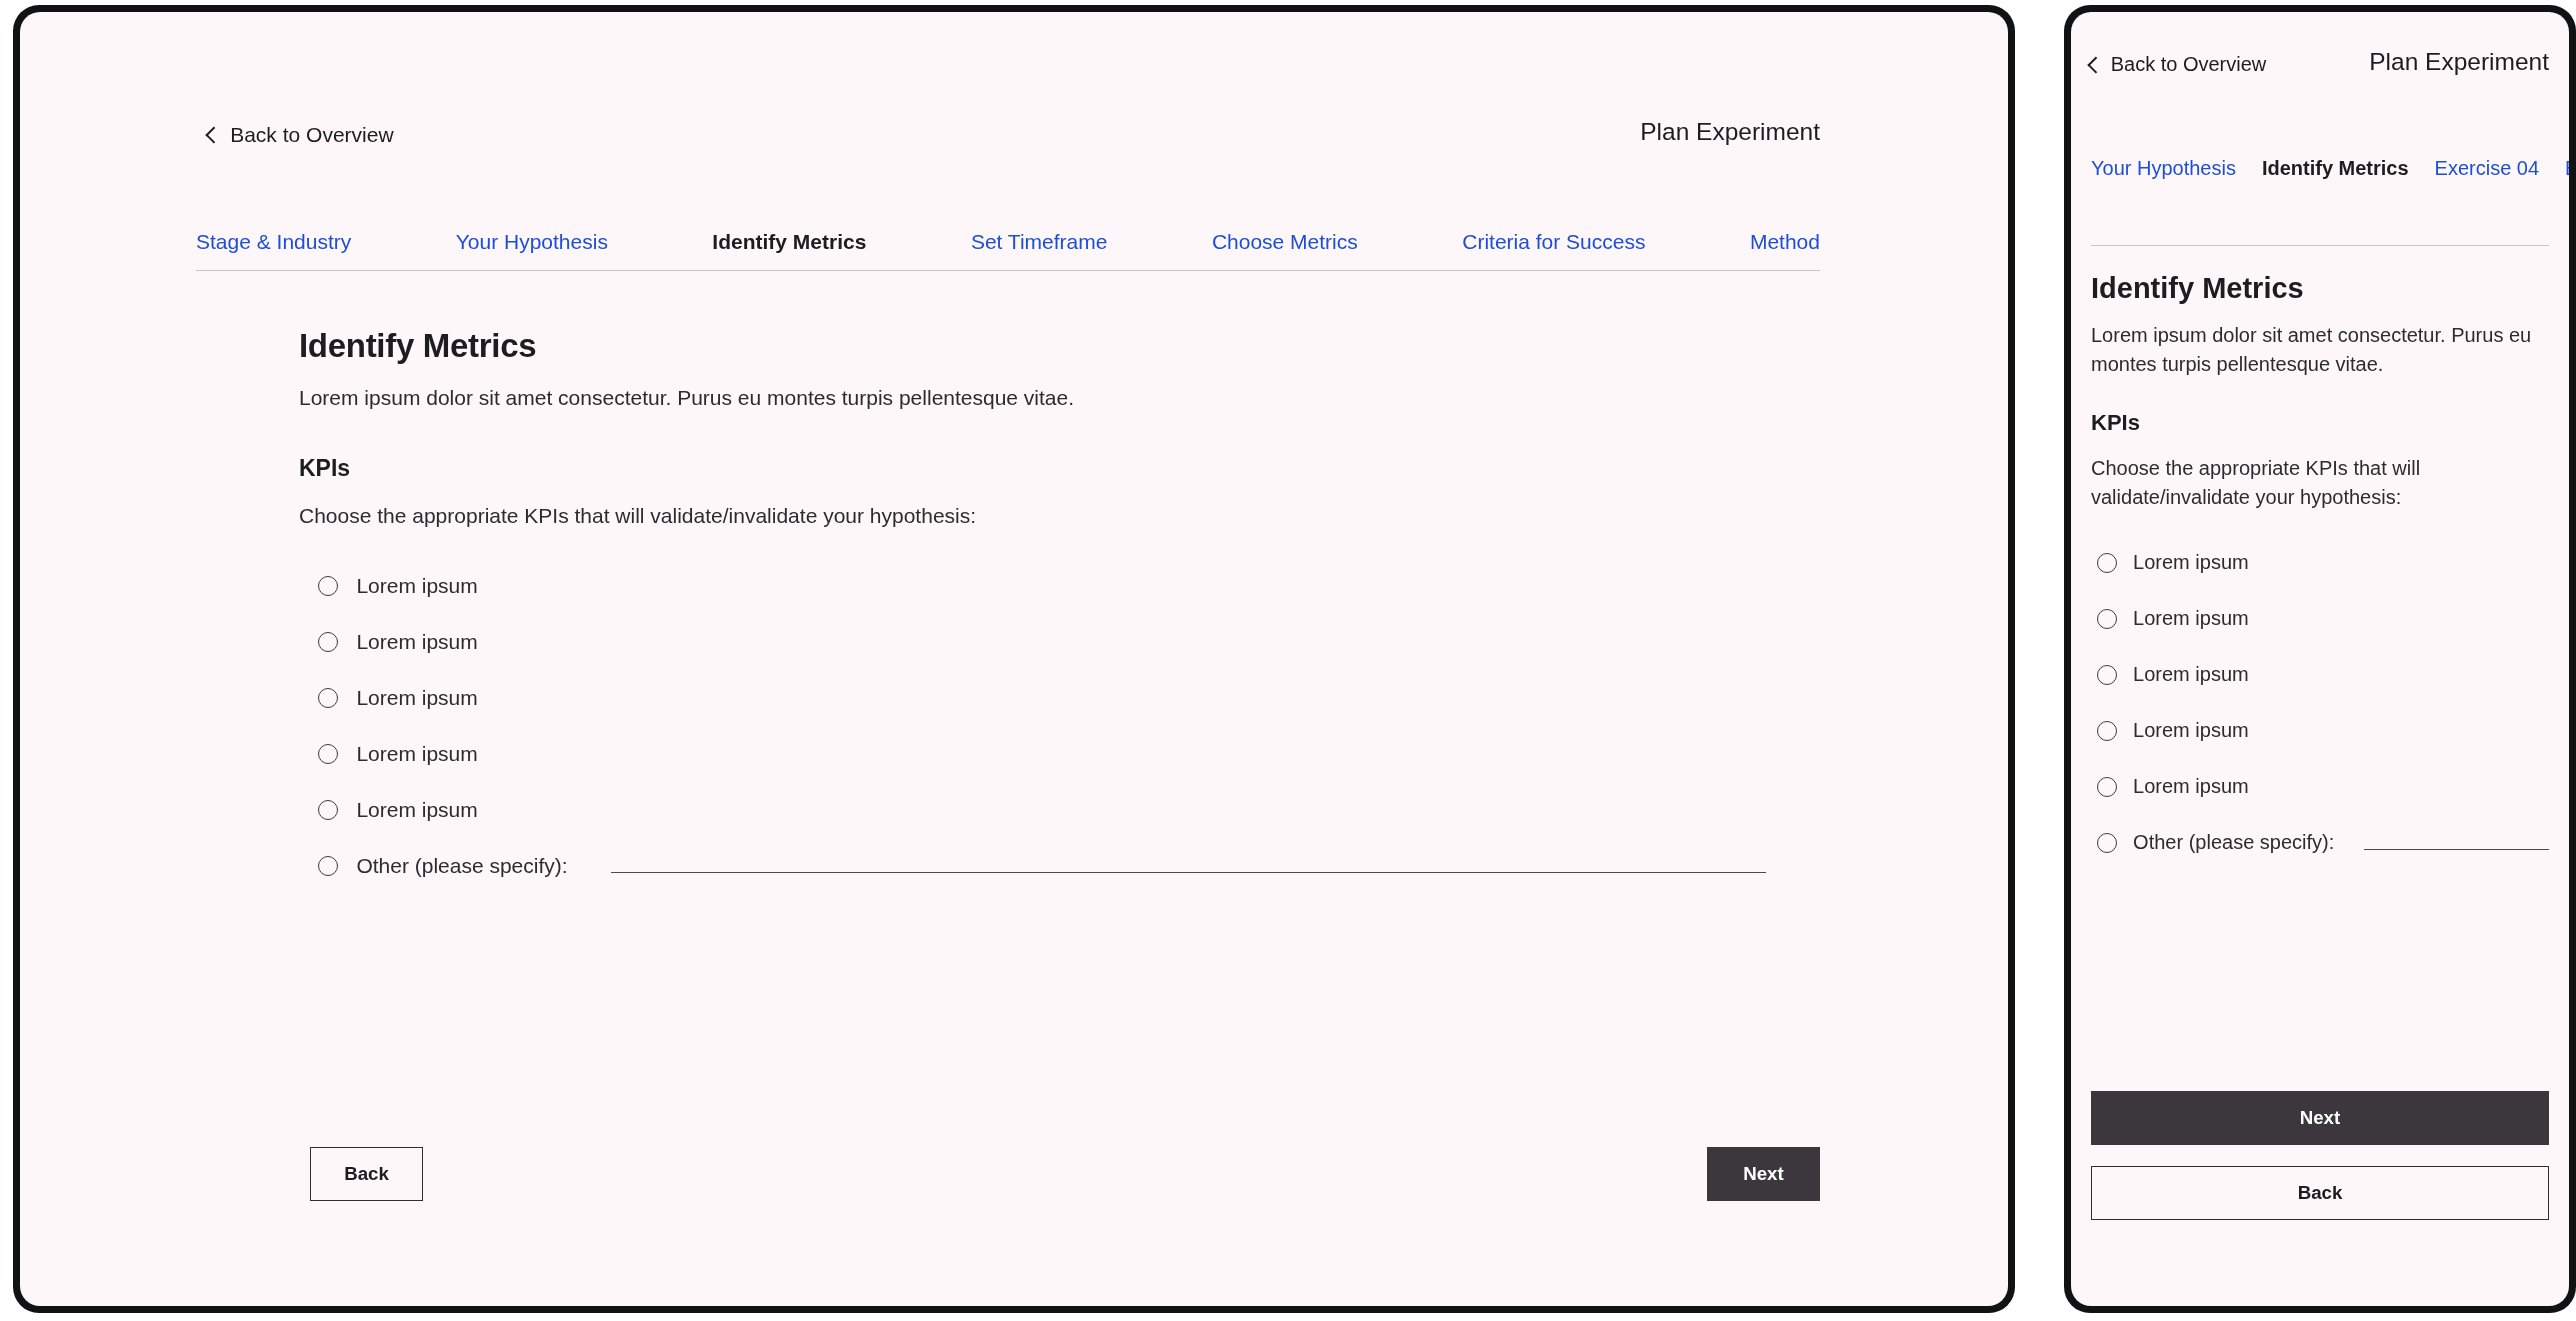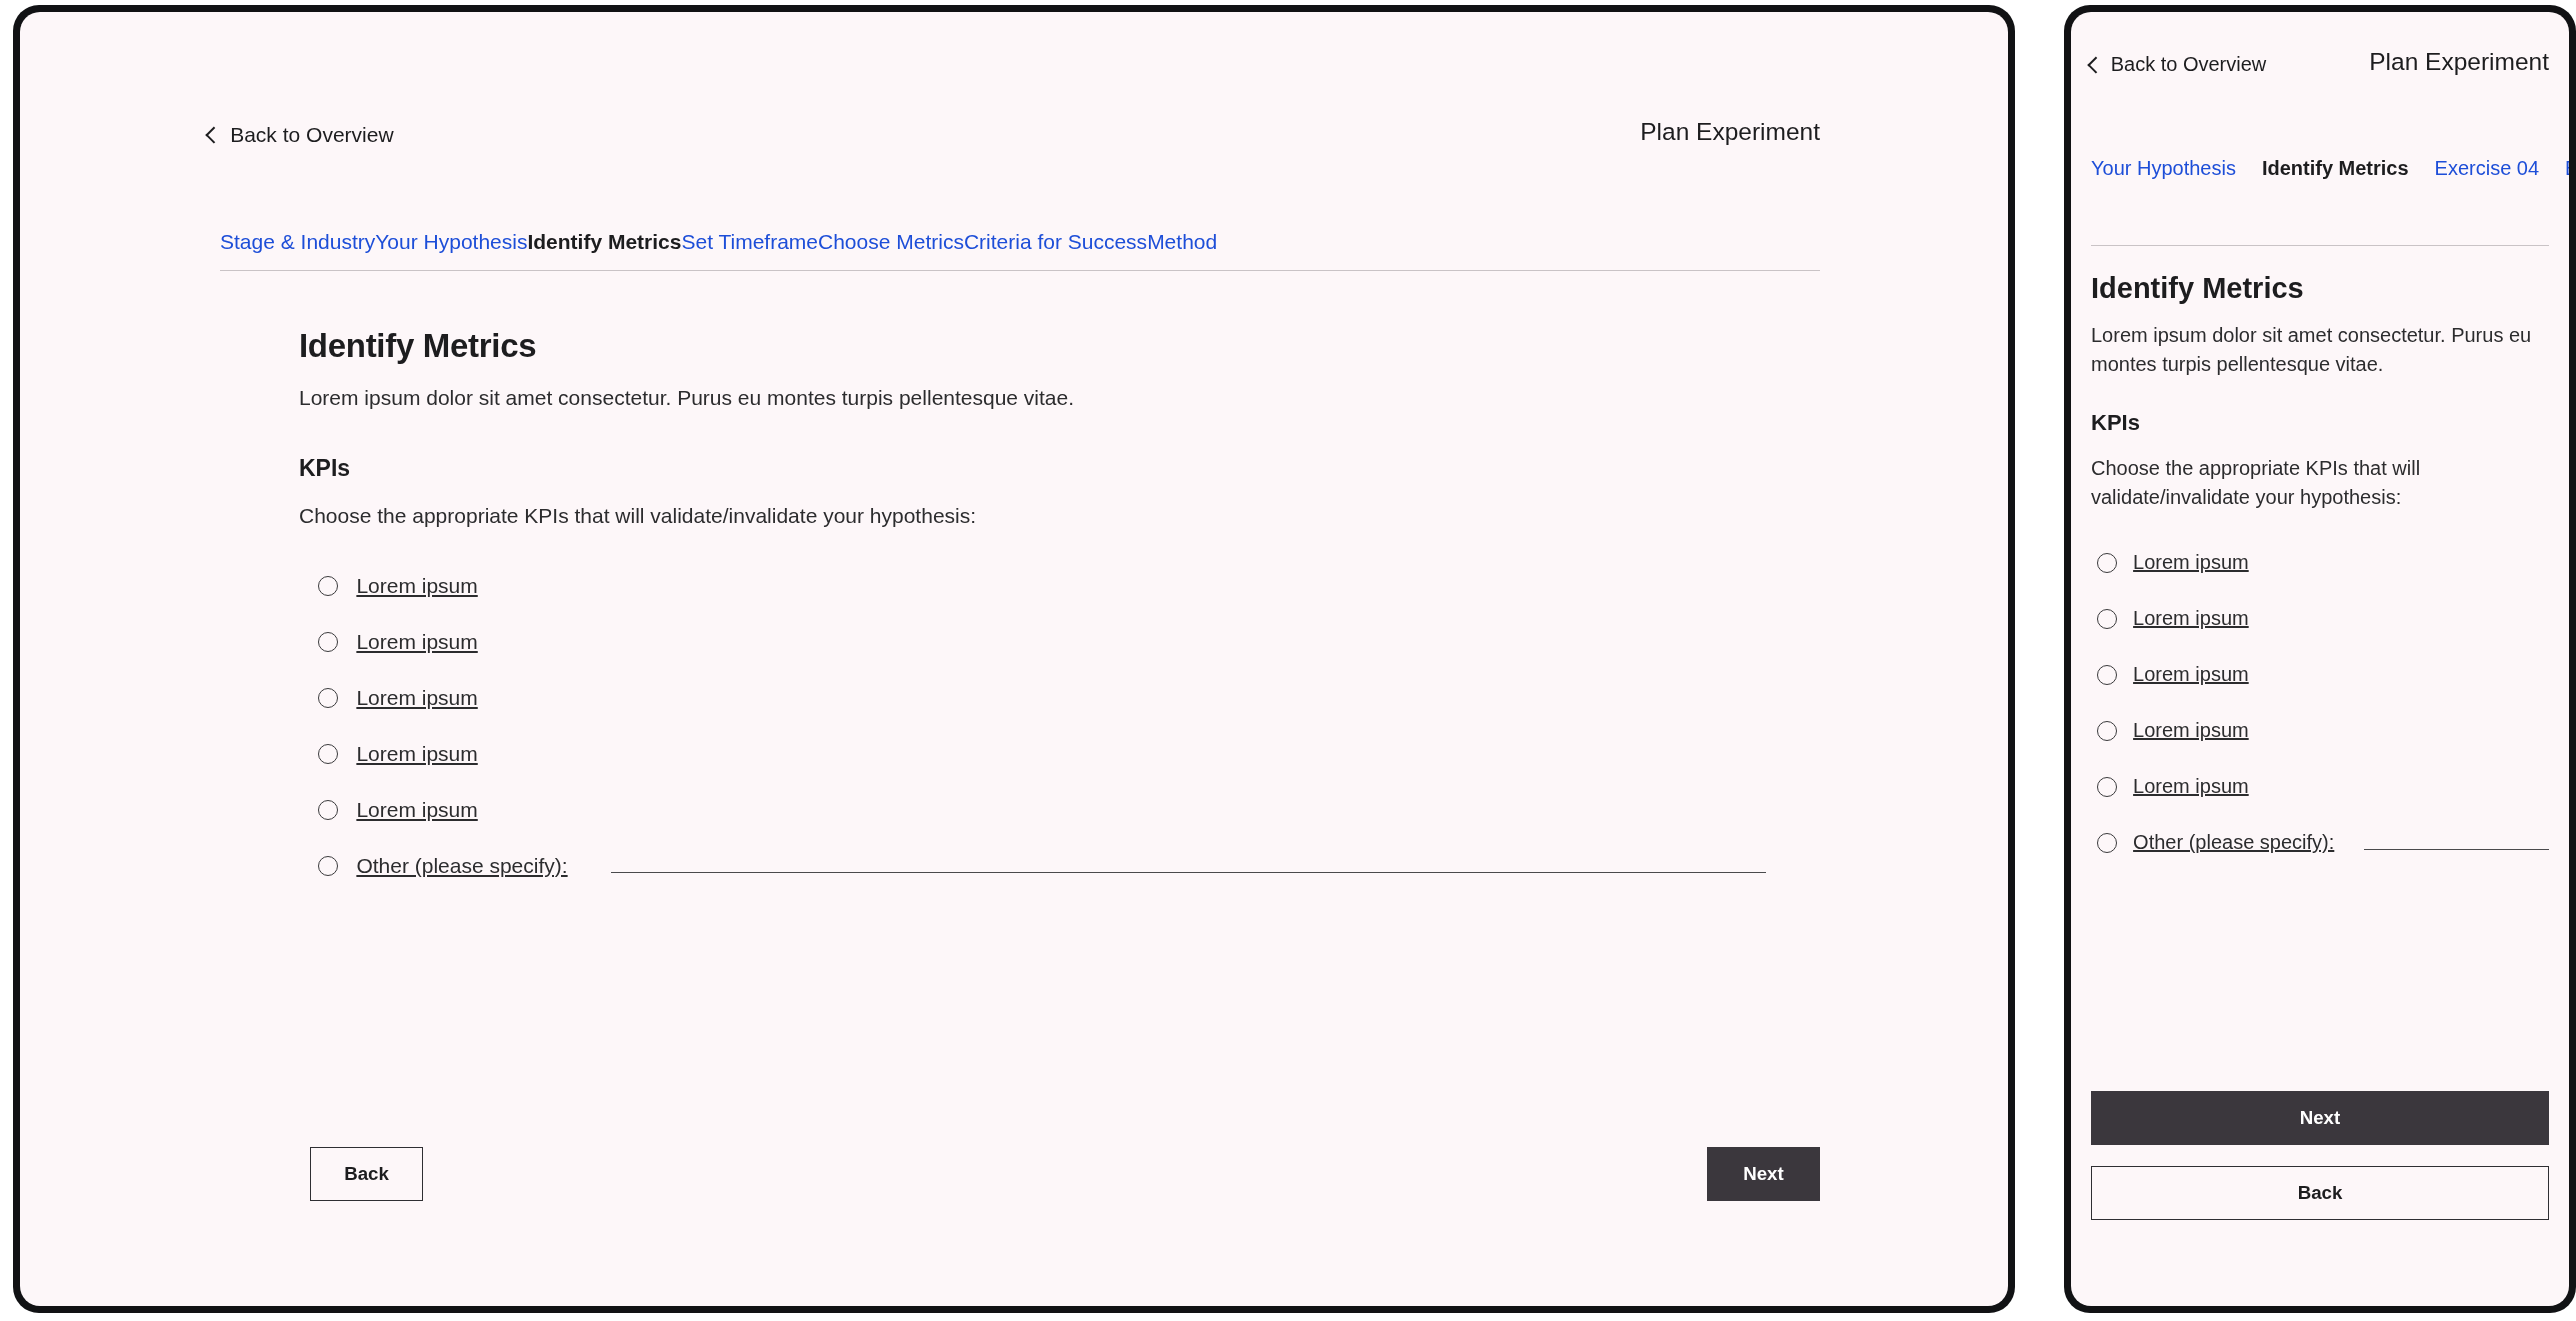--- a/index.html
+++ b/index.html
@@ -64,26 +64,26 @@
   .desk-title {
     position: absolute;
     right: 188px;
     top: 106px;
     font-size: 24.5px;
     color: #1d1d1f;
   }
 
   .tabs {
     position: absolute;
-    left: 200px;
+    left: 176px;
     right: 188px;
     top: 203px;
     height: 56px;
     display: flex;
-    justify-content: flex-start;
+    justify-content: space-between;
     align-items: center;
     border-bottom: 1.2px solid #c9c3c6;
   }
   .tab {
     font-size: 21px;
     color: #1d4ed8;
     white-space: nowrap;
   }
   .tab.active { font-weight: bold; color: #1d1d1f; }
 
@@ -125,21 +125,20 @@
   }
   .radio {
     width: 20px; height: 20px;
     border: 1.7px solid #3a3a3c;
     border-radius: 50%;
     flex: none;
   }
   .opt-label {
     font-size: 21px;
     color: #2c2c2e;
-    text-decoration: underline;
   }
   .other-line {
     flex: 1;
     height: 1.2px;
     background: #4a4a4c;
     margin-left: 24.5px;
     margin-top: 13px;
     max-width: 1155px;
   }
 

